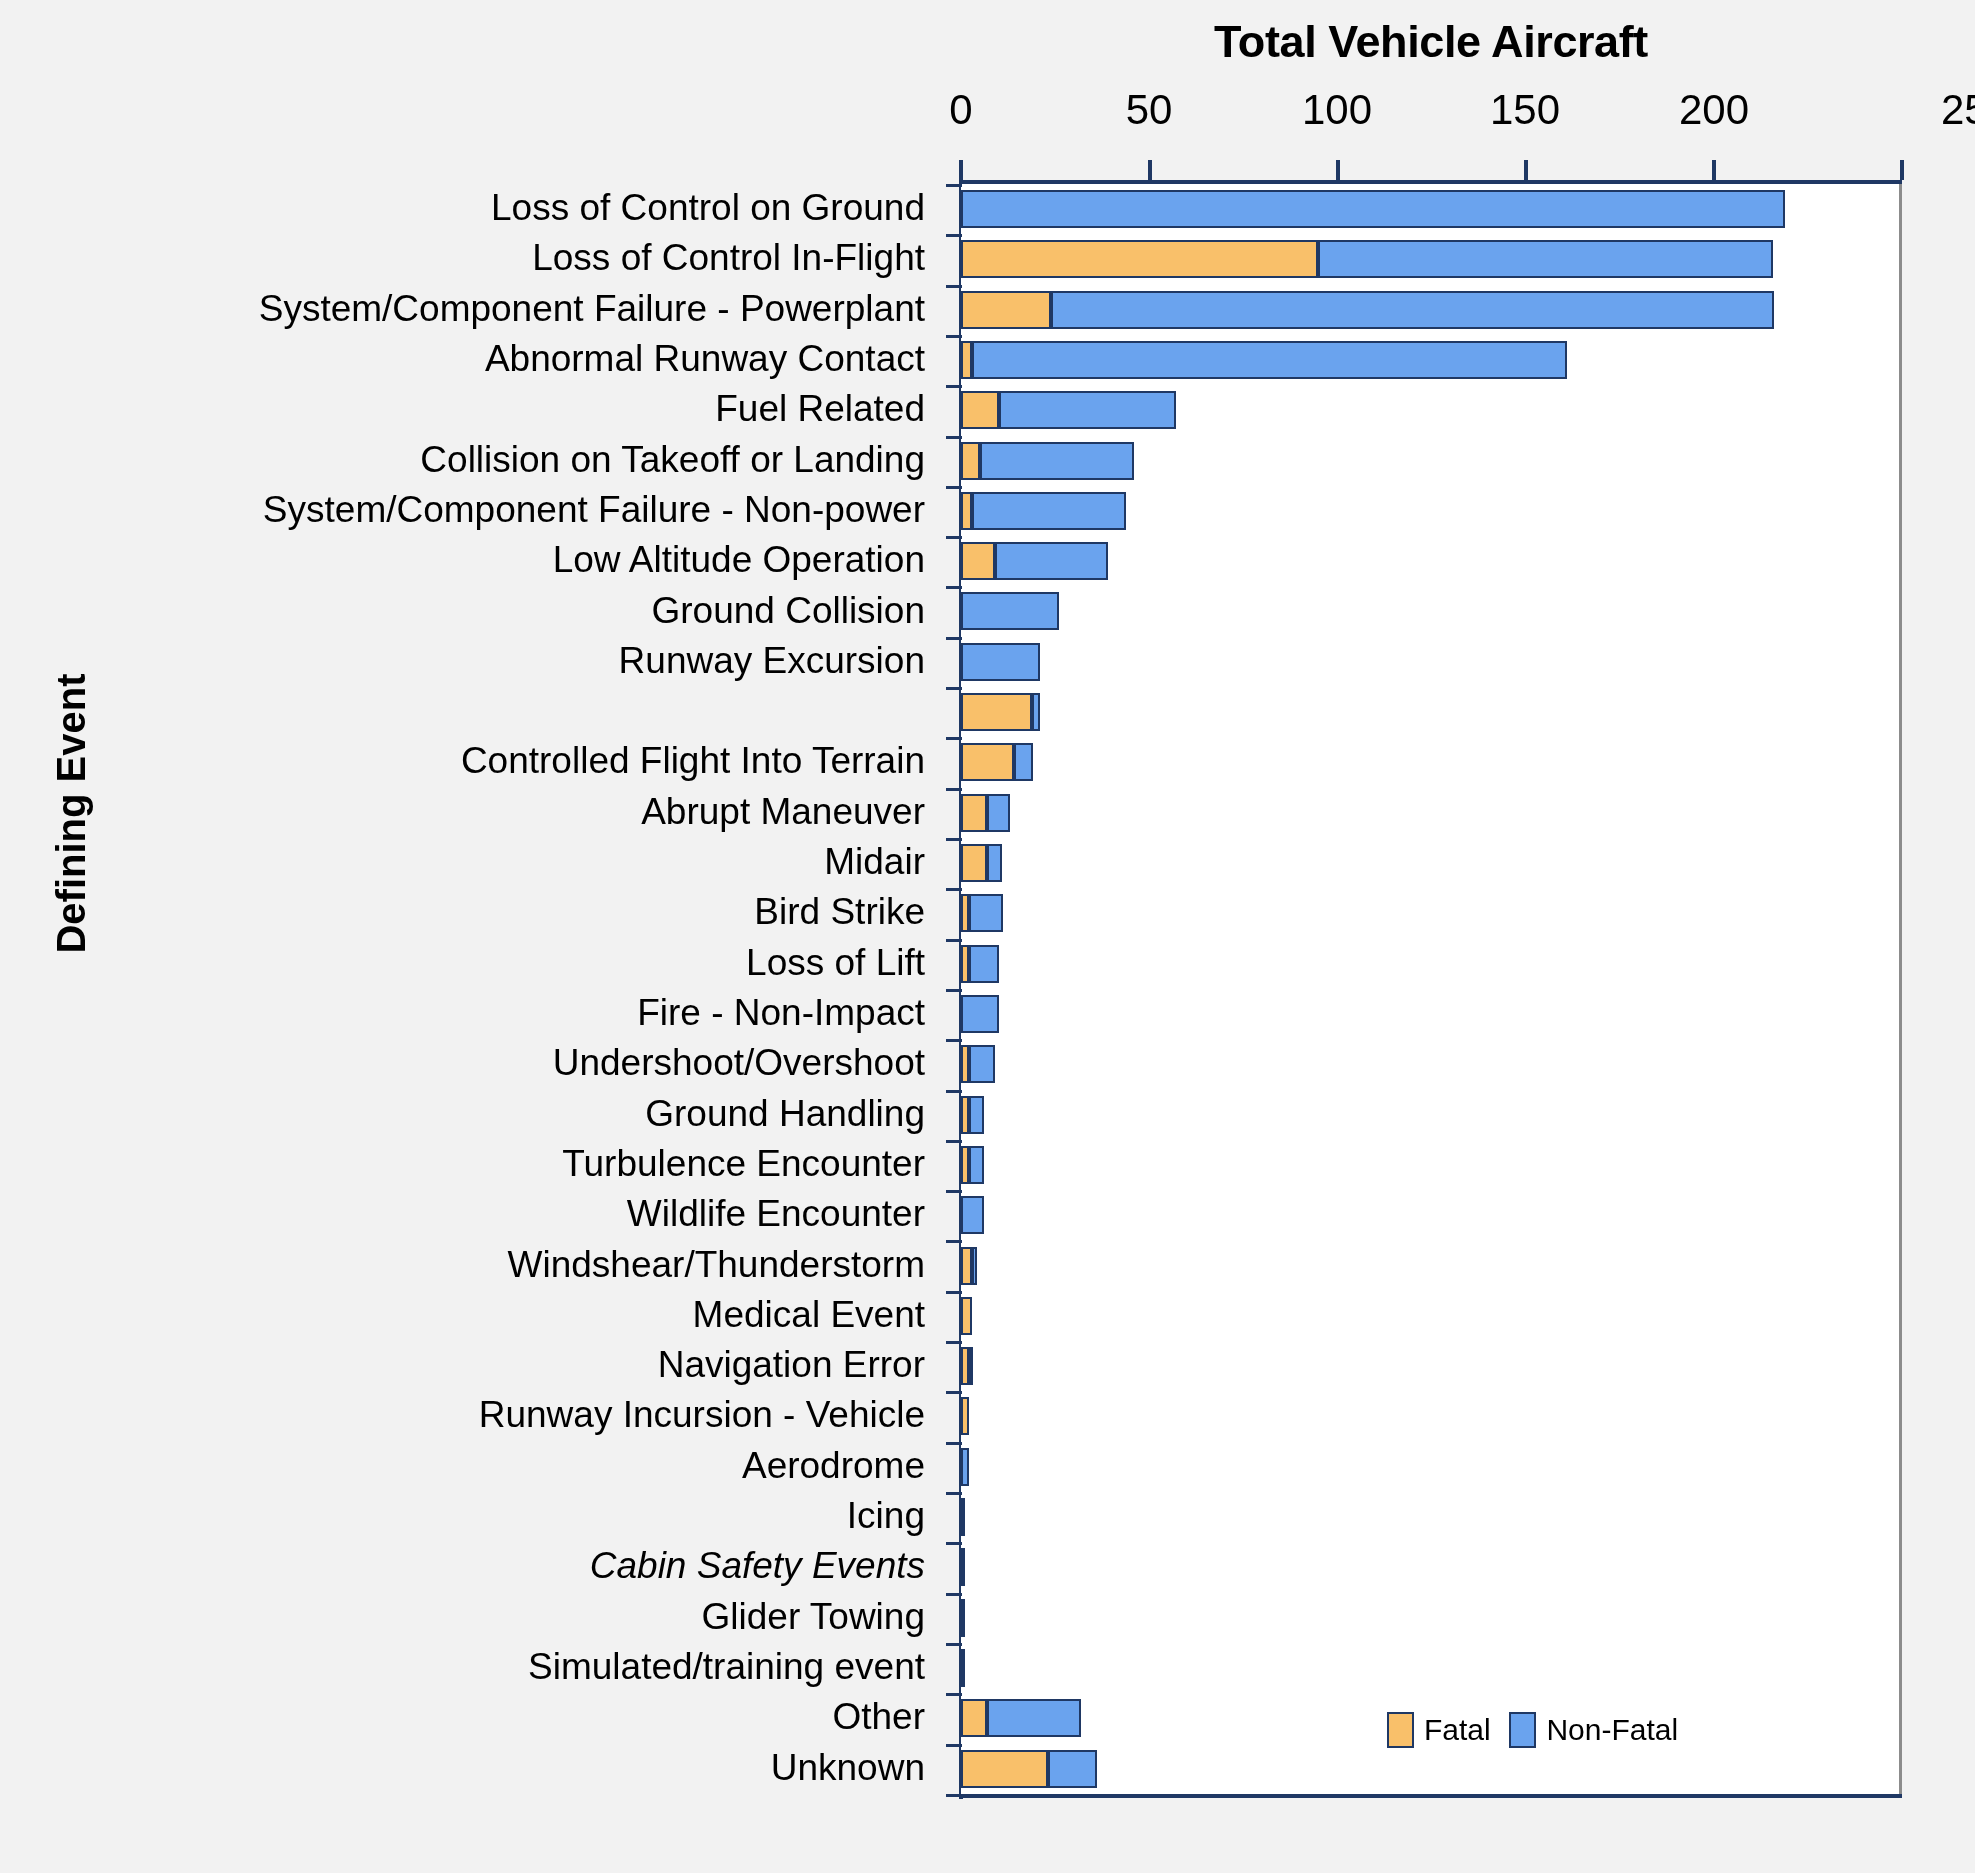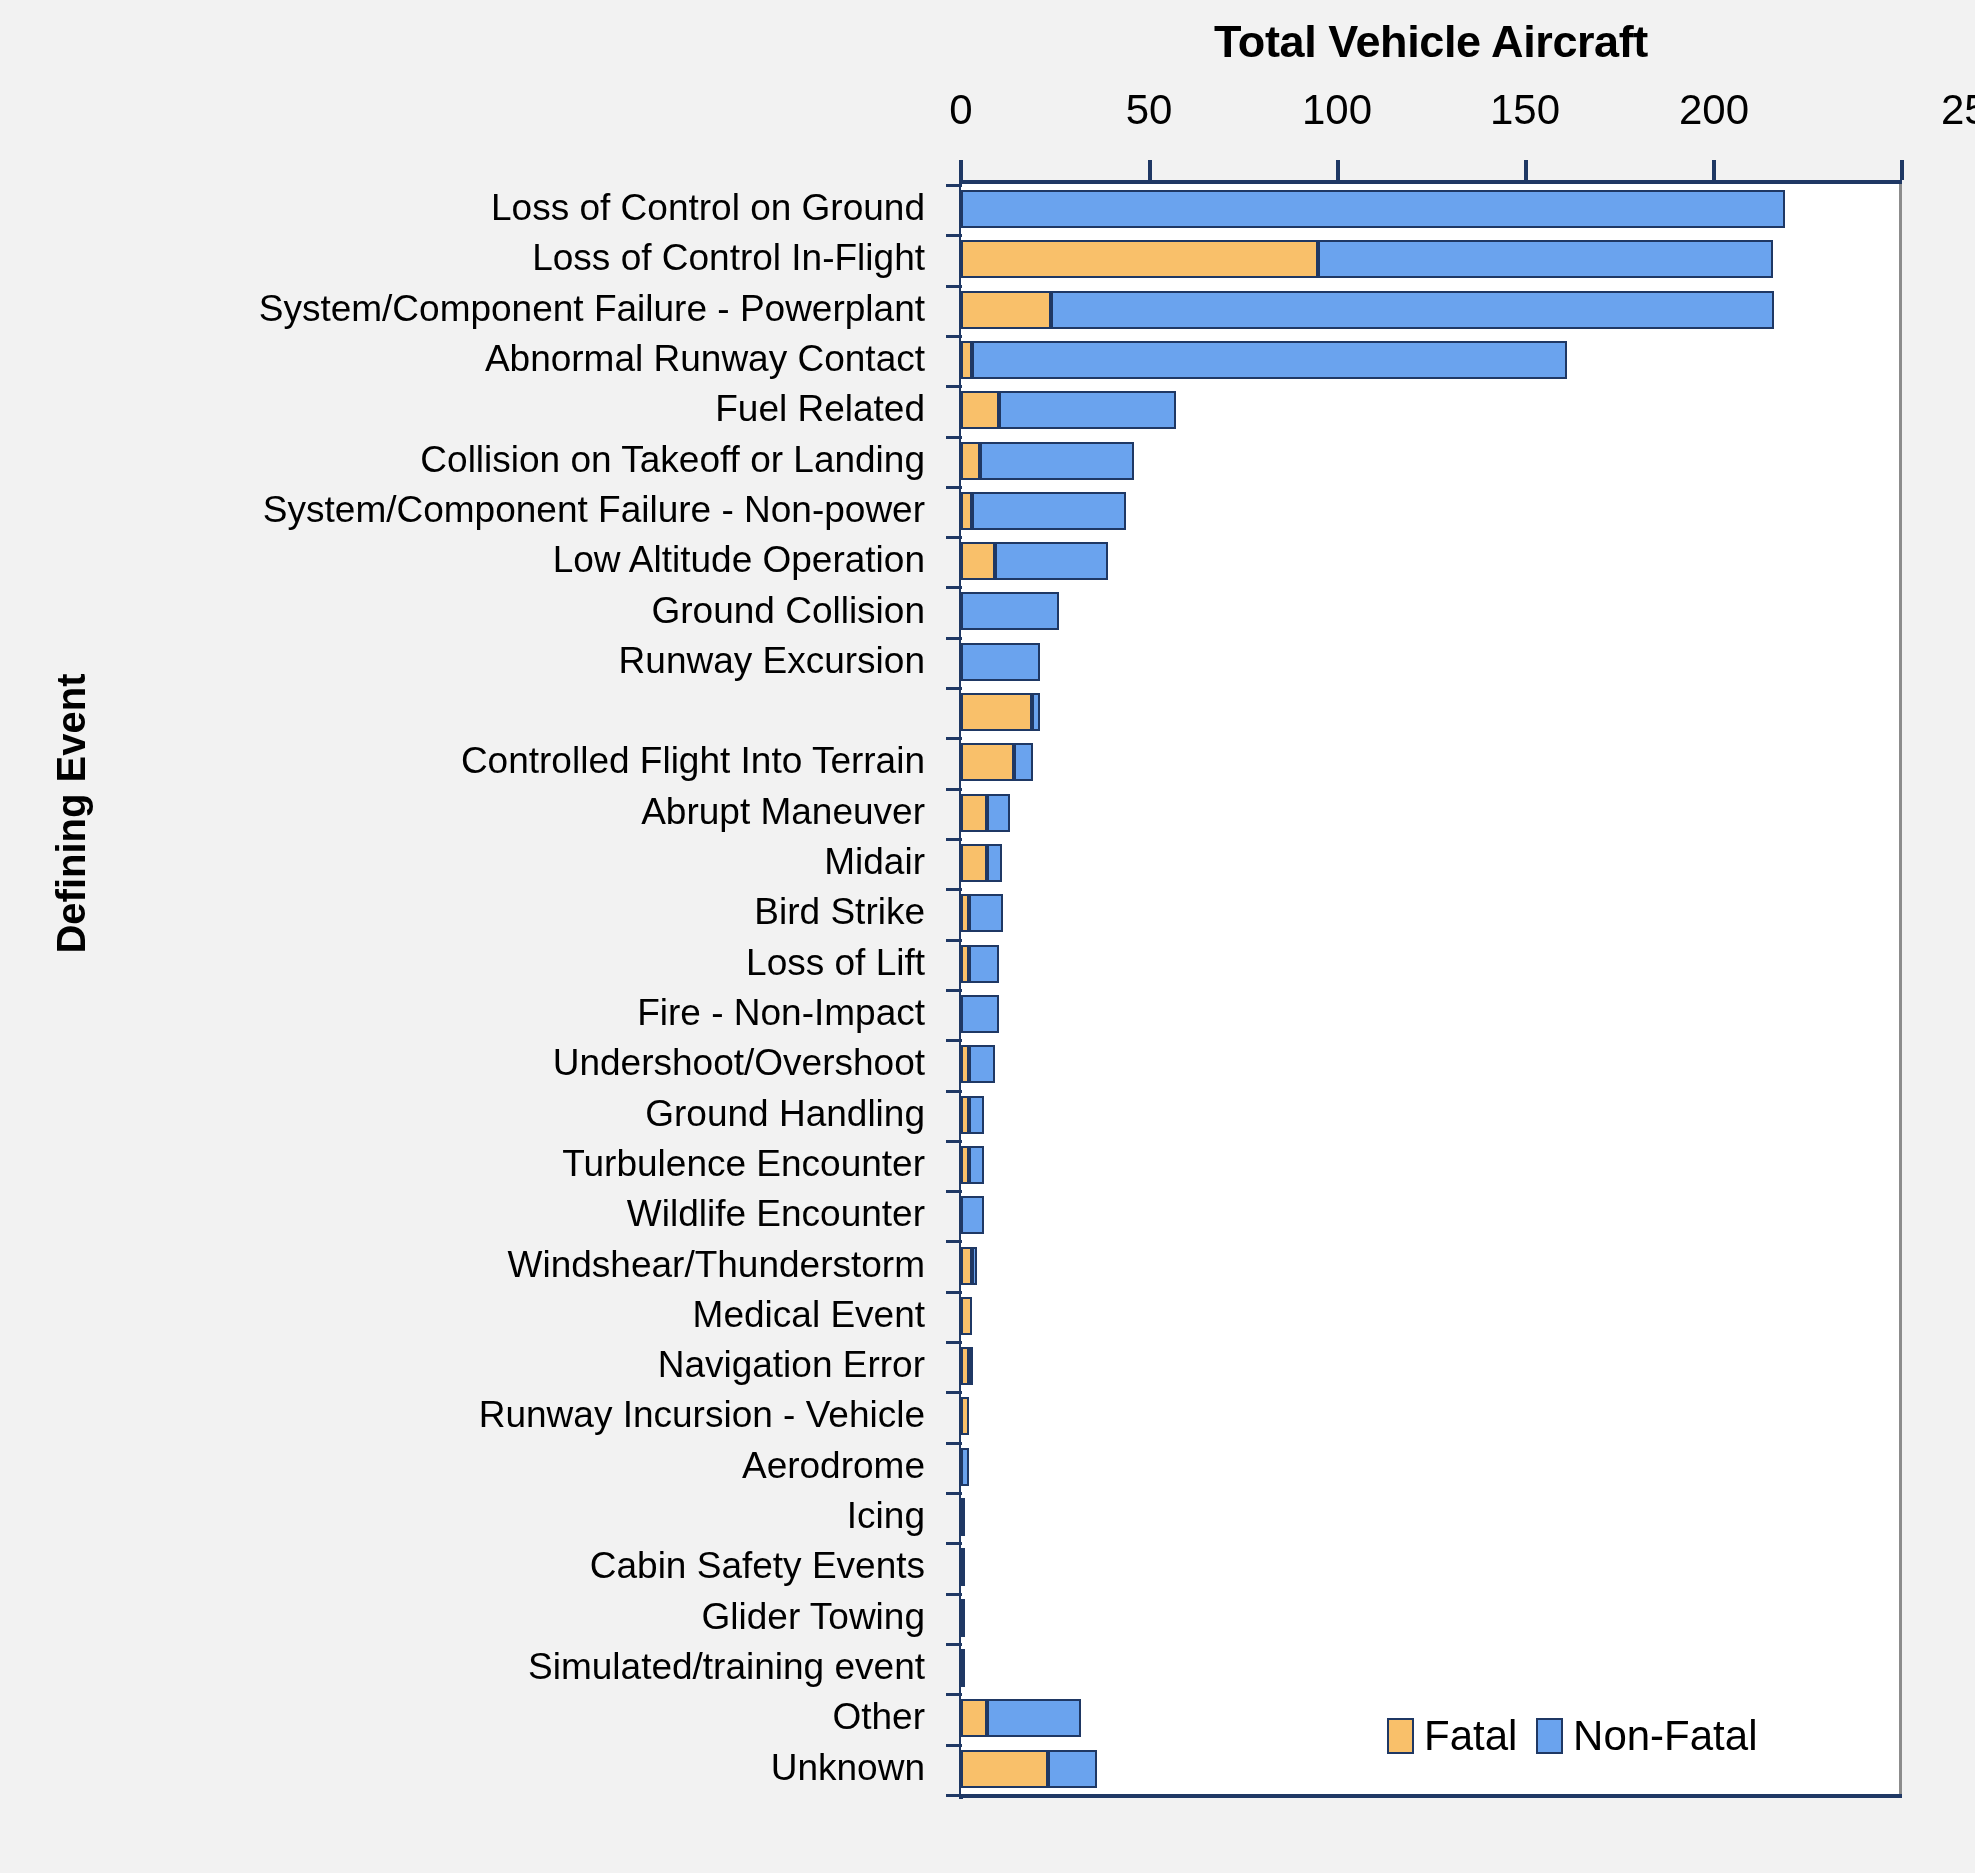--- a/index.html
+++ b/index.html
@@ -168,21 +168,21 @@
     gap: 10px;
   }
   .legend-swatch {
     width: 27px; height: 36px;
     border: 2.2px solid #1f3864;
     box-sizing: border-box;
   }
   .legend-swatch.fatal { background: #f9c06a; }
   .legend-swatch.nonfatal { background: #6aa3ee; }
   .legend-text {
-    font-size: 42px;
+    font-size: 30px;
     color: #000;
     white-space: nowrap;
   }
 </style>
 </head>
 <body>
 
 <div id="root">
 
   <div id="chart-title">Total Vehicle Aircraft</div>
@@ -371,21 +371,21 @@
       <div class="ycat" style="top: 860px;">Undershoot/Overshoot</div>
       <div class="ycat" style="top: 911px;">Ground Handling</div>
       <div class="ycat" style="top: 961px;">Turbulence Encounter</div>
       <div class="ycat" style="top: 1011px;">Wildlife Encounter</div>
       <div class="ycat" style="top: 1062px;">Windshear/Thunderstorm</div>
       <div class="ycat" style="top: 1112px;">Medical Event</div>
       <div class="ycat" style="top: 1162px;">Navigation Error</div>
       <div class="ycat" style="top: 1212px;">Runway Incursion - Vehicle</div>
       <div class="ycat" style="top: 1263px;">Aerodrome</div>
       <div class="ycat" style="top: 1313px;">Icing</div>
-      <div class="ycat" style="top: 1363px;">Cabin Safety Events</div>
+      <div class="ycat" style="top: 1363px; font-style: italic;">Cabin Safety Events</div>
       <div class="ycat" style="top: 1414px;">Glider Towing</div>
       <div class="ycat" style="top: 1464px;">Simulated/training event</div>
       <div class="ycat" style="top: 1514px;">Other</div>
       <div class="ycat" style="top: 1565px;">Unknown</div>
     </div>
 
   <div id="yaxis-title">Defining Event</div>
 
   <div id="legend">
     <div class="legend-entry">

